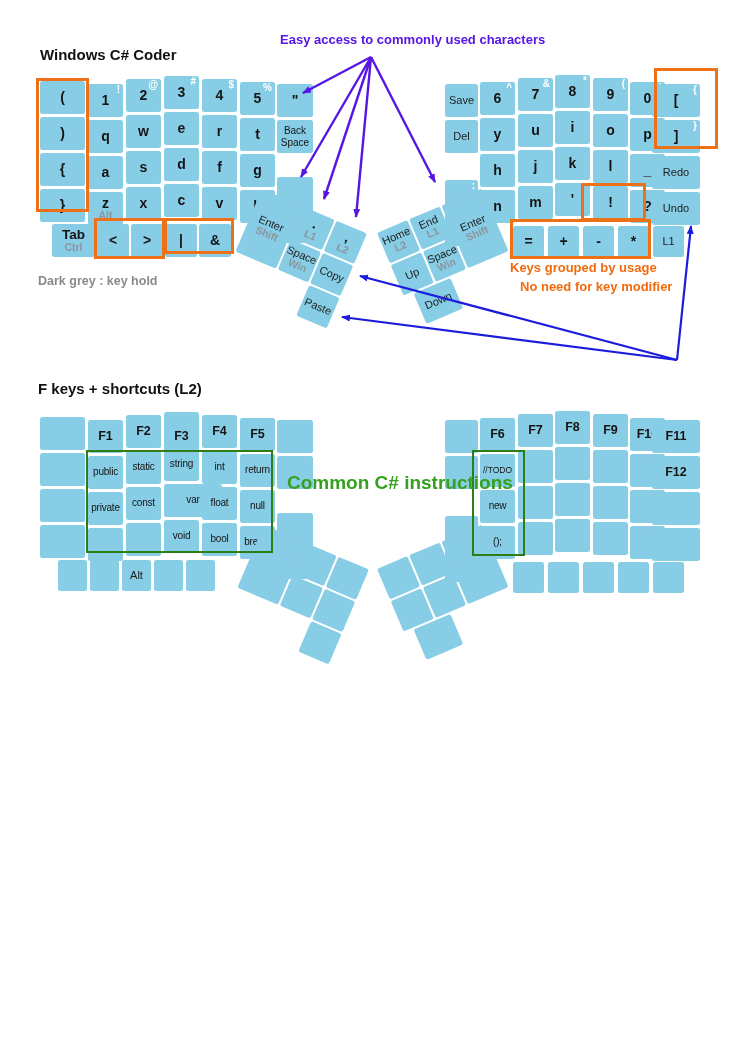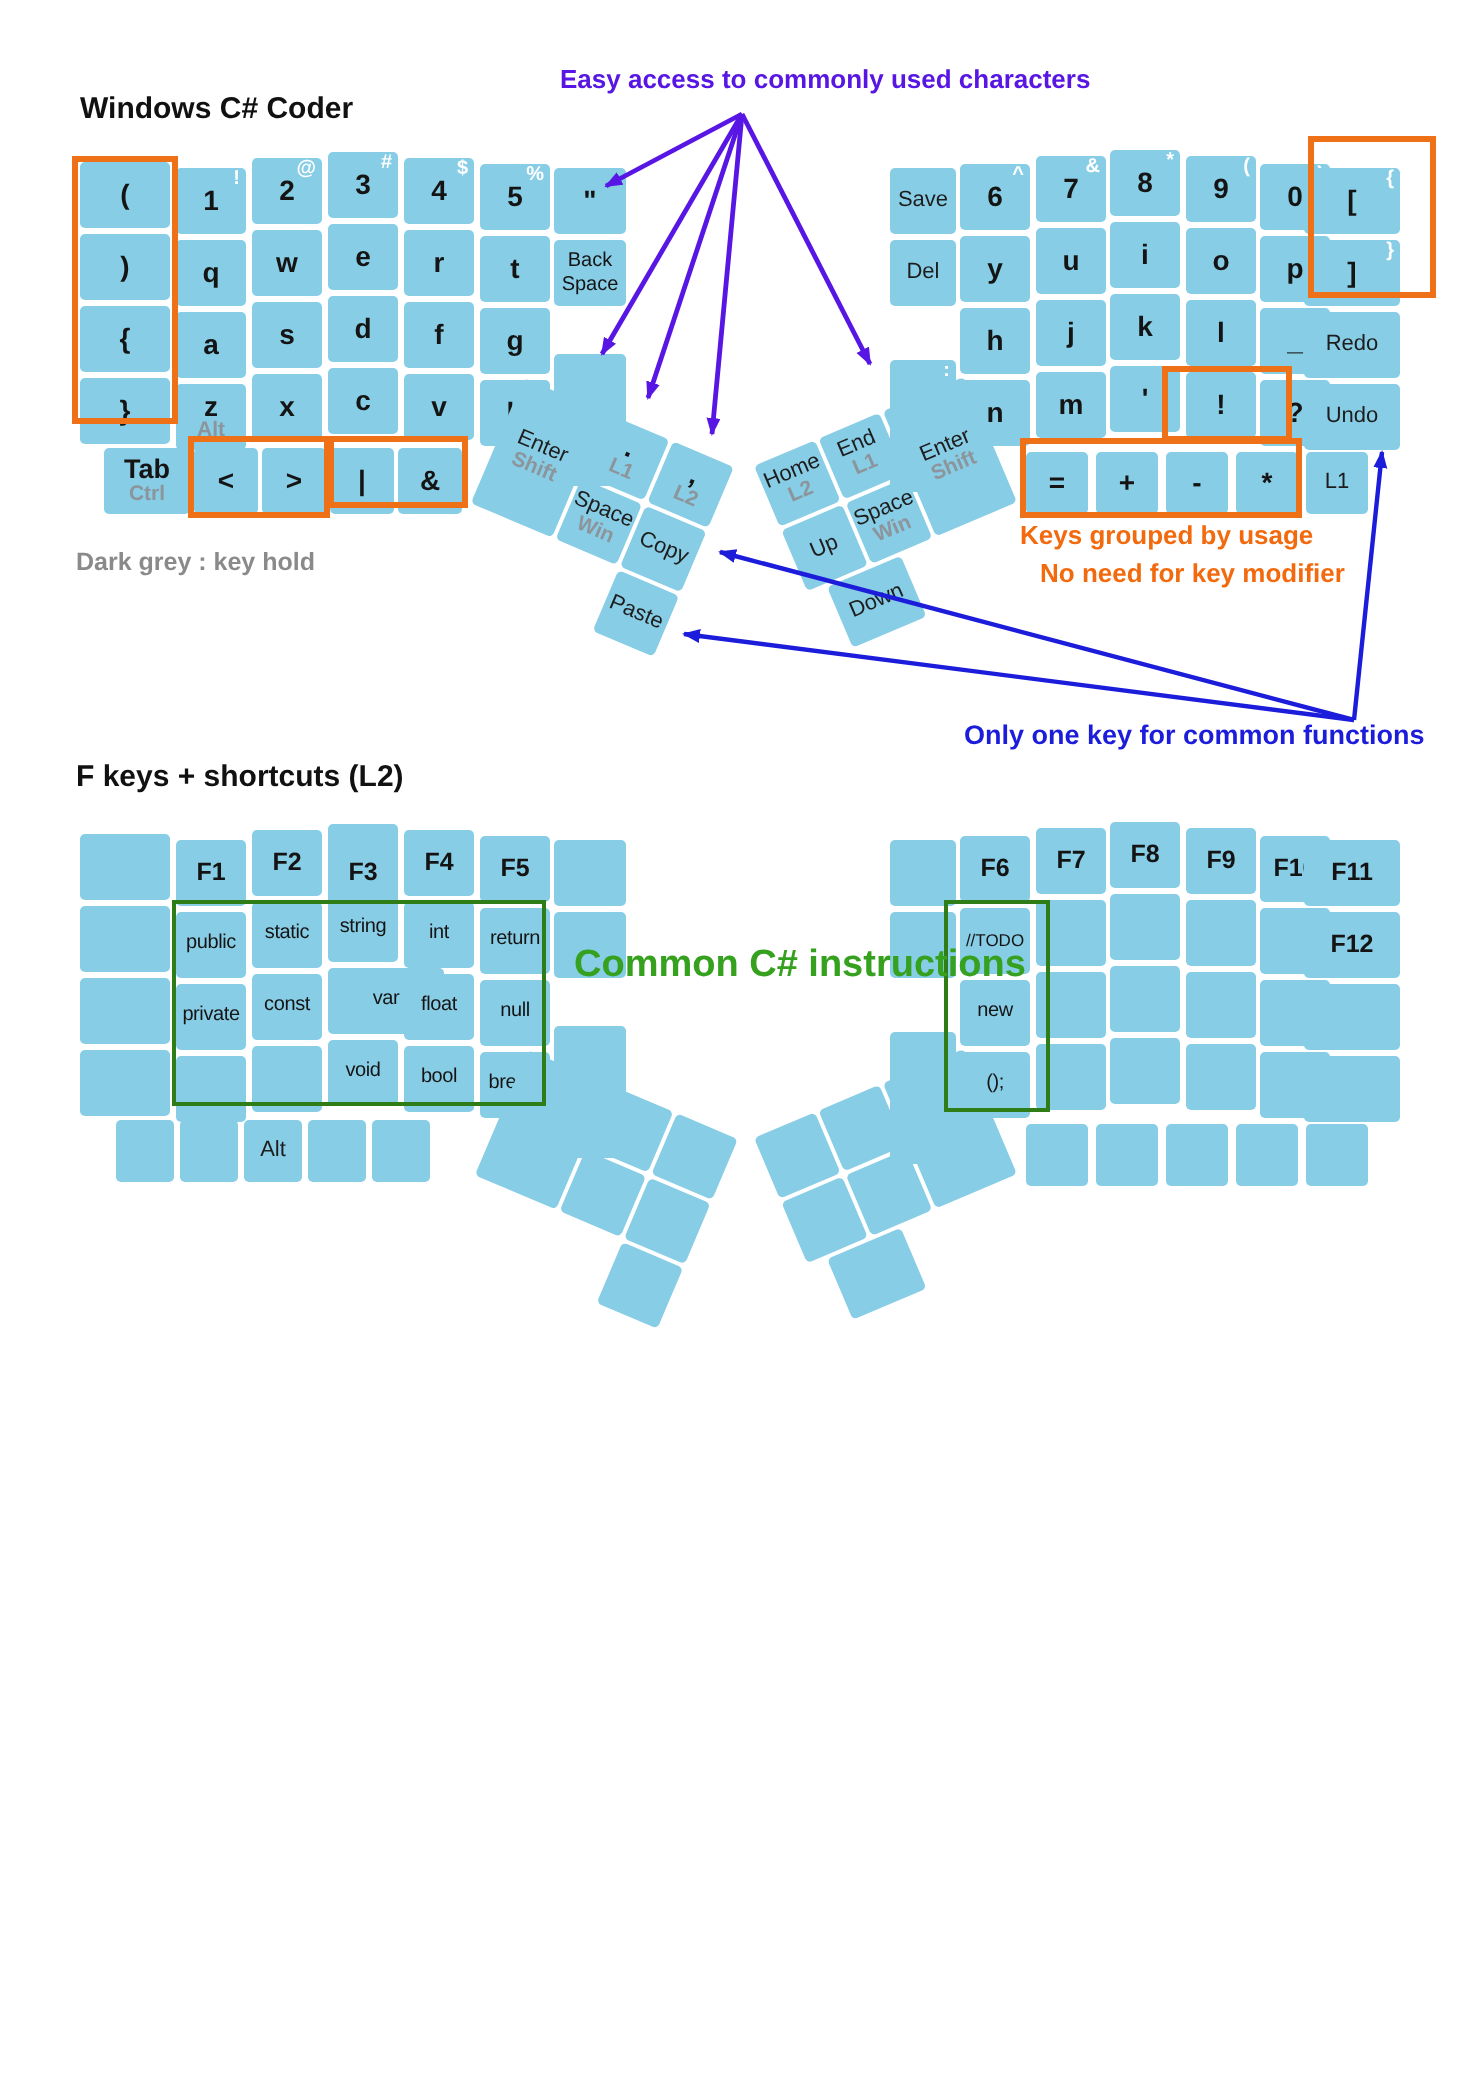--- a/index.html
+++ b/index.html
@@ -35,21 +35,20 @@
 </head>
 <body>
 
 <div id="canvas">
   <div class="ann" id="title-top">Windows C# Coder</div>
   <div class="ann" id="title-bottom">F keys + shortcuts (L2)</div>
   <div class="ann" id="ann-easy">Easy access to commonly used characters</div>
   <div class="ann" id="ann-darkgrey">Dark grey : key hold</div>
   <div class="ann" id="ann-grouped">Keys grouped by usage</div>
   <div class="ann" id="ann-nomod">No need for key modifier</div>
-  <div class="ann" id="ann-onlyone">Only one key for common functions</div>
   <div class="ann" id="ann-commoncs">Common C# instructions</div>
   <svg id="svg-arrows" xmlns="http://www.w3.org/2000/svg" viewBox="0 0 736 1041">
       <defs>
         <marker id="arrow-purple" markerWidth="10" markerHeight="8" refX="8" refY="3.5" orient="auto" markerUnits="userSpaceOnUse">
           <path d="M0,0 L9,3.5 L0,7 Z" fill="#5716E3"></path>
         </marker>
         <marker id="arrow-blue" markerWidth="10" markerHeight="8" refX="8" refY="3.5" orient="auto" markerUnits="userSpaceOnUse">
           <path d="M0,0 L9,3.5 L0,7 Z" fill="#1C1CDB"></path>
         </marker>
       </defs>

